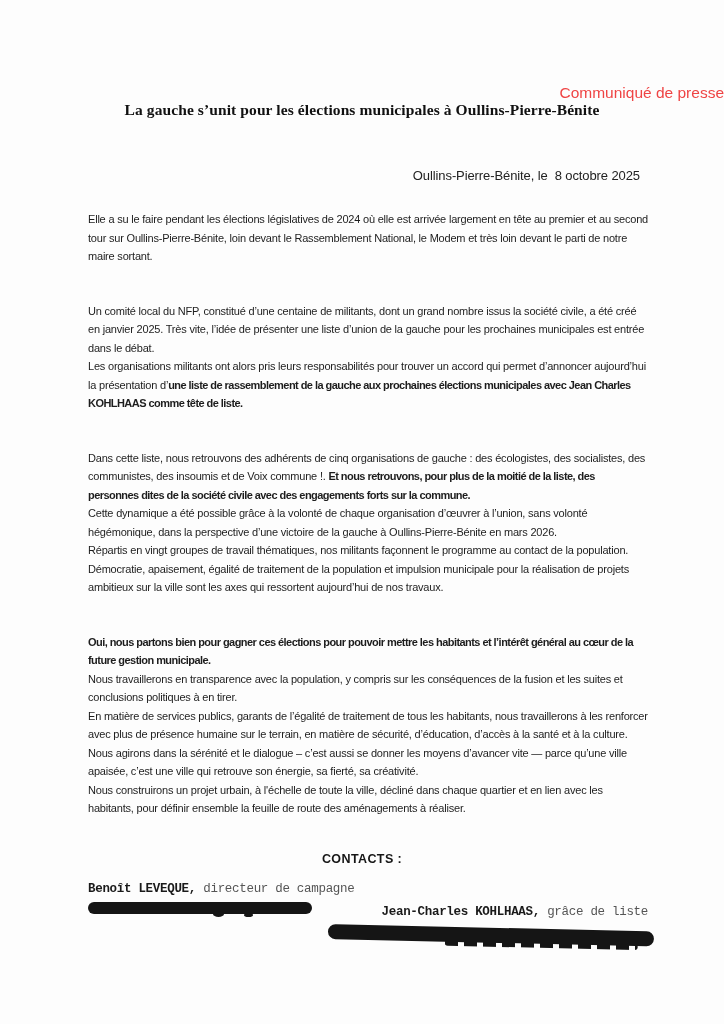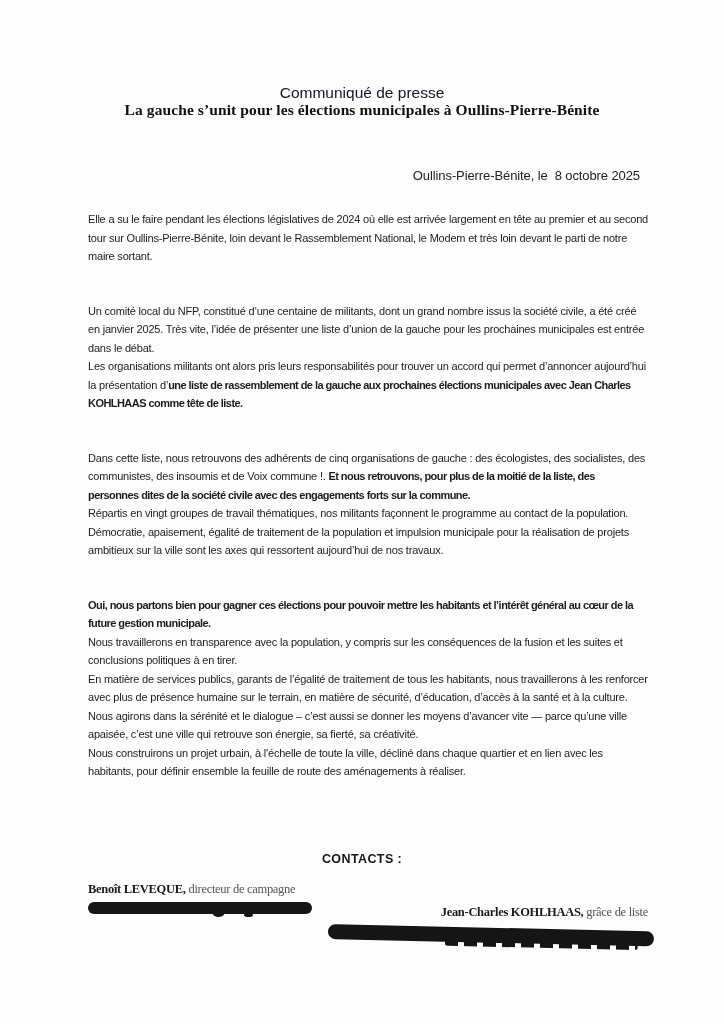--- a/index.html
+++ b/index.html
@@ -14,23 +14,23 @@
     background: #fdfdfd;
     overflow: hidden;
     font-family: "Liberation Sans", sans-serif;
     color: #1d1d1d;
   }
   .kicker {
     position: absolute;
     top: 84px;
     left: 0;
     right: 0;
-    text-align: center;
+    text-align: right;
     font-size: 15.5px;
-    color: #0f172a;
+    color: #ef4444;
   }
   .headline {
     position: absolute;
     top: 101px;
     left: 0;
     right: 0;
     text-align: center;
     font-family: "Liberation Serif", serif;
     font-weight: 700;
     font-size: 15.5px;
@@ -72,21 +72,21 @@
     left: 0;
     right: 0;
     text-align: center;
     font-weight: 700;
     font-size: 12.5px;
     letter-spacing: 0.4px;
     color: #161616;
   }
   .contact {
     position: absolute;
-    font-family: Liberation Serif, serif;
+    font-family: Liberation Mono, monospace;
     font-size: 12.5px;
     letter-spacing: -0.3px;
     white-space: nowrap;
   }
   .contact .cname {
     font-weight: 700;
     color: #1a1a1a;
   }
   .contact .crole {
     color: #555555;
@@ -151,20 +151,21 @@
 
   <div class="headline">La gauche s’unit pour les élections municipales à Oullins-Pierre-Bénite</div>
 
   <div class="dateline">Oullins-Pierre-Bénite, le  8 octobre 2025</div>
 
   <div class="body-text">
       <p class="para"><span>Elle a su le faire pendant les élections législatives de 2024 où elle est arrivée largement en tête au premier et au second tour sur Oullins-Pierre-Bénite, loin devant le Rassemblement National, le Modem et très loin devant le parti de notre maire sortant.</span></p>
       <p class="para gap"><span>Un comité local du NFP, constitué d’une centaine de militants, dont un grand nombre issus la société civile, a été créé en janvier 2025. Très vite, l’idée de présenter une liste d’union de la gauche pour les prochaines municipales est entrée dans le débat.</span></p>
       <p class="para"><span>Les organisations militants ont alors pris leurs responsabilités pour trouver un accord qui permet d’annoncer aujourd’hui la présentation d’</span><b>une liste de rassemblement de la gauche aux prochaines élections municipales avec Jean Charles KOHLHAAS comme tête de liste.</b></p>
       <p class="para gap"><span>Dans cette liste, nous retrouvons des adhérents de cinq organisations de gauche : des écologistes, des socialistes, des communistes, des insoumis et de Voix commune !. </span><b>Et nous retrouvons, pour plus de la moitié de la liste, des personnes dites de la société civile avec des engagements forts sur la commune.</b></p>
+      <p class="para"><span>Cette dynamique a été possible grâce à la volonté de chaque organisation d’œuvrer à l’union, sans volonté hégémonique, dans la perspective d’une victoire de la gauche à Oullins-Pierre-Bénite en mars 2026.</span></p>
       <p class="para"><span>Répartis en vingt groupes de travail thématiques, nos militants façonnent le programme au contact de la population. Démocratie, apaisement, égalité de traitement de la population et impulsion municipale pour la réalisation de projets ambitieux sur la ville sont les axes qui ressortent aujourd’hui de nos travaux.</span></p>
       <p class="para gap"><b>Oui, nous partons bien pour gagner ces élections pour pouvoir mettre les habitants et l’intérêt général au cœur de la future gestion municipale.</b></p>
       <p class="para"><span>Nous travaillerons en transparence avec la population, y compris sur les conséquences de la fusion et les suites et conclusions politiques à en tirer.</span></p>
       <p class="para"><span>En matière de services publics, garants de l’égalité de traitement de tous les habitants, nous travaillerons à les renforcer avec plus de présence humaine sur le terrain, en matière de sécurité, d’éducation, d’accès à la santé et à la culture.</span></p>
       <p class="para"><span>Nous agirons dans la sérénité et le dialogue – c’est aussi se donner les moyens d’avancer vite — parce qu’une ville apaisée, c’est une ville qui retrouve son énergie, sa fierté, sa créativité.</span></p>
       <p class="para"><span>Nous construirons un projet urbain, à l'échelle de toute la ville, décliné dans chaque quartier et en lien avec les habitants, pour définir ensemble la feuille de route des aménagements à réaliser.</span></p>
     </div>
 
   <div class="contacts-heading">CONTACTS :</div>
 

